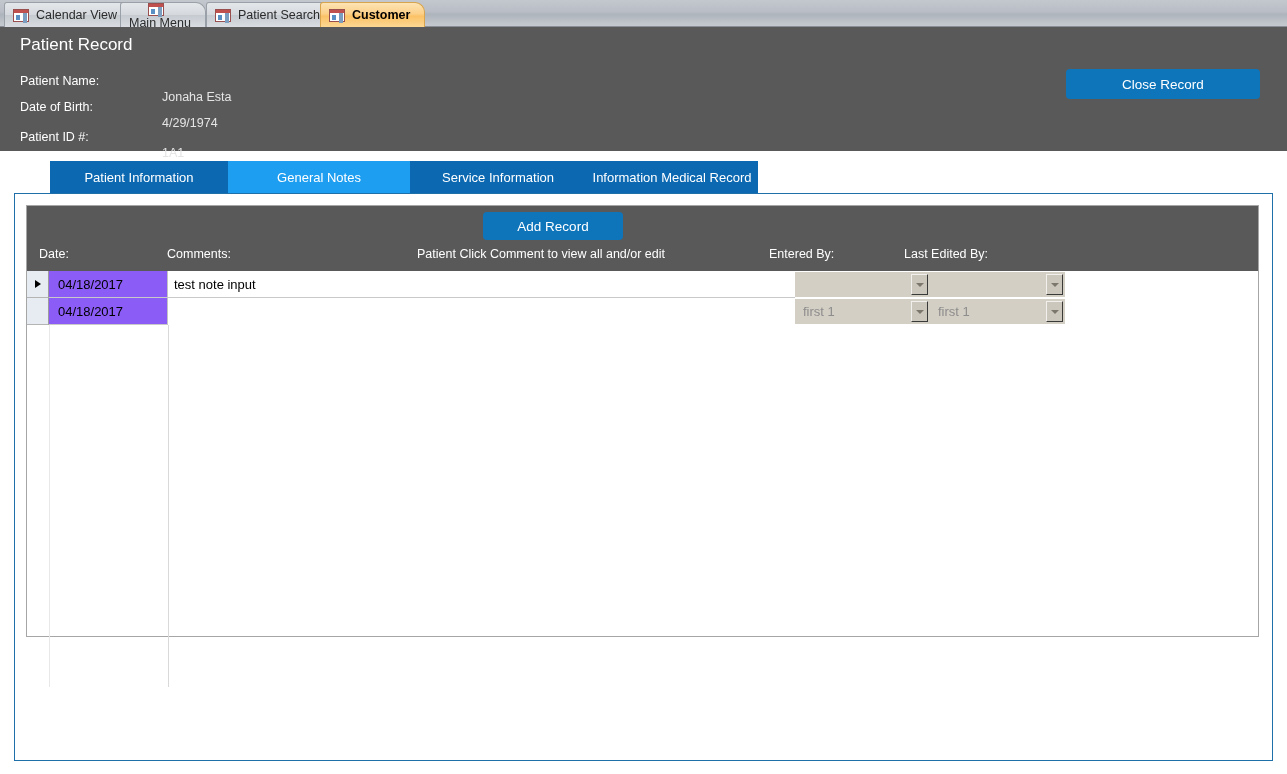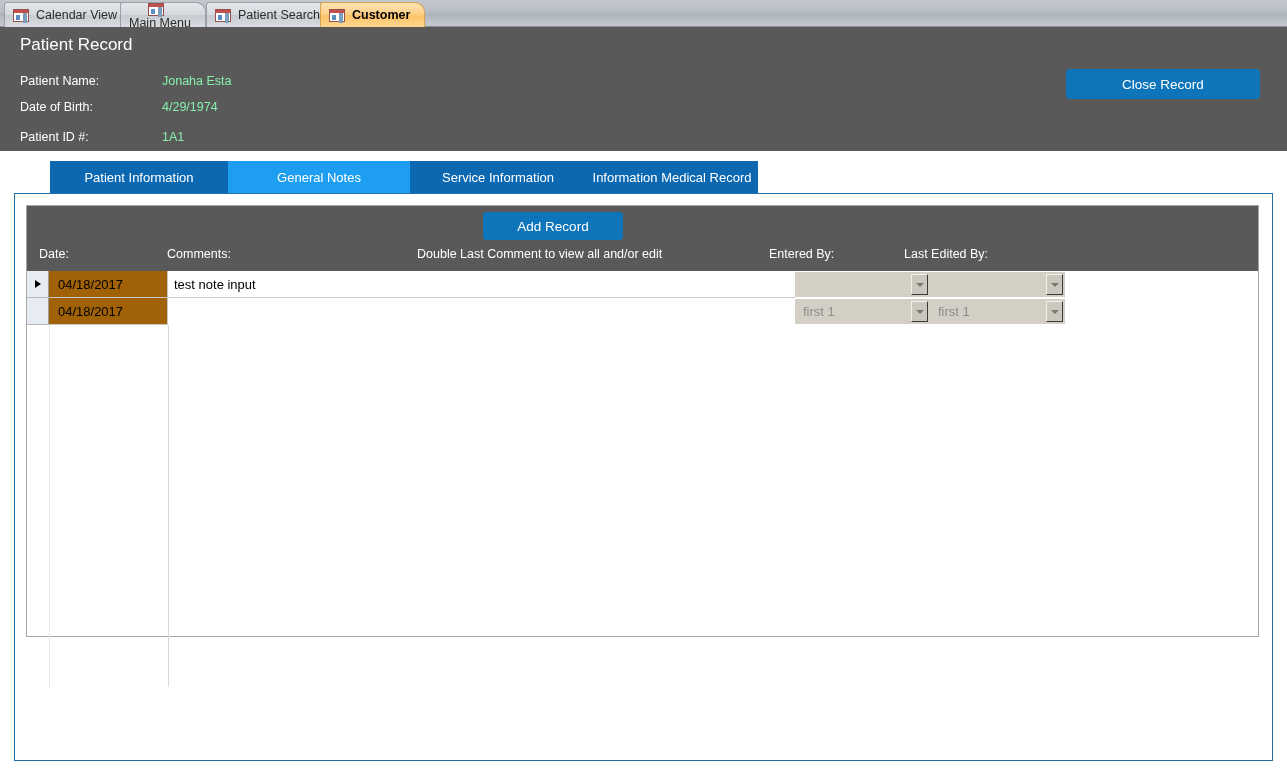--- a/index.html
+++ b/index.html
@@ -72,21 +72,21 @@
   #page-title {
     position: absolute; left: 20px; top: 8px;
     font-size: 17px; color: #ffffff; font-weight: normal;
   }
   .field-label {
     position: absolute; left: 20px;
     font-size: 12.5px; color: #ffffff;
   }
   .field-value {
     position: absolute; left: 162px;
-    font-size: 12.5px; color: #86efac;
+    font-size: 12.5px; color: #e5e5e5; margin-top: 16px;
   }
   .r1 { top: 47px; } .r2 { top: 73px; } .r3 { top: 103px; }
 
   #close-record-btn {
     position: absolute; left: 1066px; top: 42px;
     width: 194px; height: 30px;
     background: #0e75bb;
     border: none; border-radius: 4px;
     color: #ffffff; font-size: 13.5px;
     font-family: "Liberation Sans", sans-serif;
@@ -171,21 +171,21 @@
     border-top: 4.5px solid transparent;
     border-bottom: 4.5px solid transparent;
   }
   .cell-date {
     position: absolute; left: 22px; top: 0;
     width: 119px; height: 27px;
     display: flex; align-items: center; padding-left: 9px;
     font-size: 13px; color: #000;
     border-right: 1px solid #c3c3c3;
     border-bottom: 1px solid #c9c9c9;
-    background: #a16207;
+    background: #8b5cf6;
   }
   .cell-comment {
     position: absolute; left: 141px; top: 0;
     width: 627px; height: 27px;
     display: flex; align-items: center; padding-left: 6px;
     font-size: 13px; color: #000;
     border-bottom: 1px solid #c9c9c9;
     background: #ffffff;
     cursor: pointer;
   }
@@ -283,21 +283,21 @@
 
 <div id="content-panel">
 
   <div id="subform">
 
     <div id="subform-toolbar">
       <button id="add-record-btn">Add Record</button>
 
       <div class="colhead" id="ch-date">Date:</div>
       <div class="colhead" id="ch-comments">Comments:</div>
-      <div class="colhead" id="ch-hint">Double Last Comment to view all and/or edit</div>
+      <div class="colhead" id="ch-hint">Patient Click Comment to view all and/or edit</div>
       <div class="colhead" id="ch-entered">Entered By:</div>
       <div class="colhead" id="ch-lastedit">Last Edited By:</div>
     </div>
 
     <div id="rows">
 
       <div class="dsrow">
         <div class="rowsel">
           <span class="caret"></span>
         </div>

